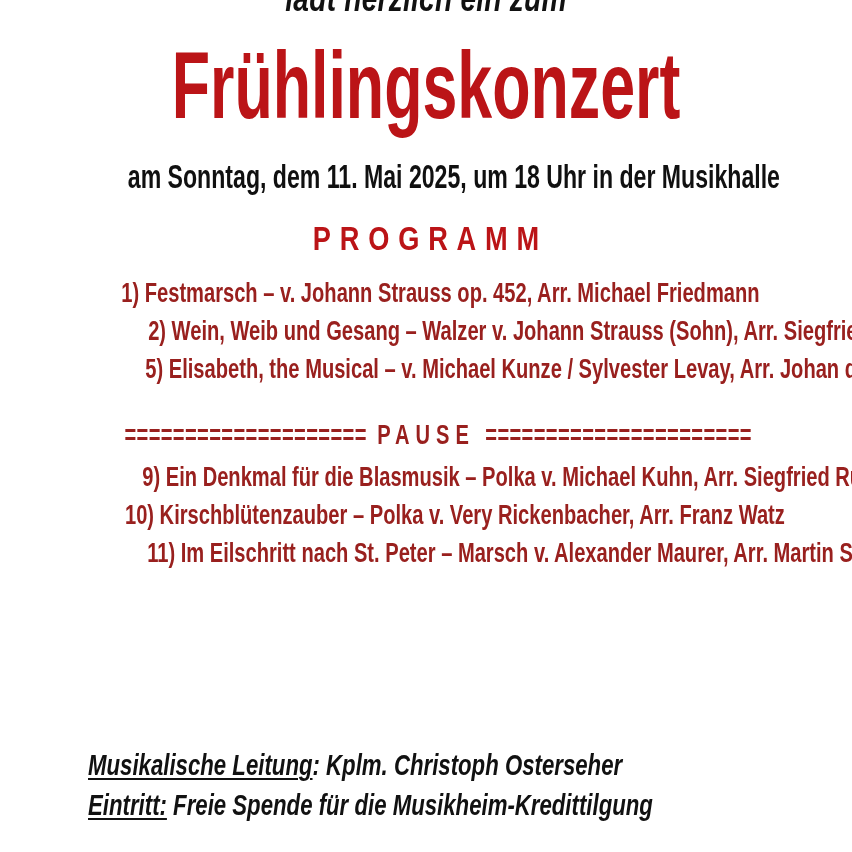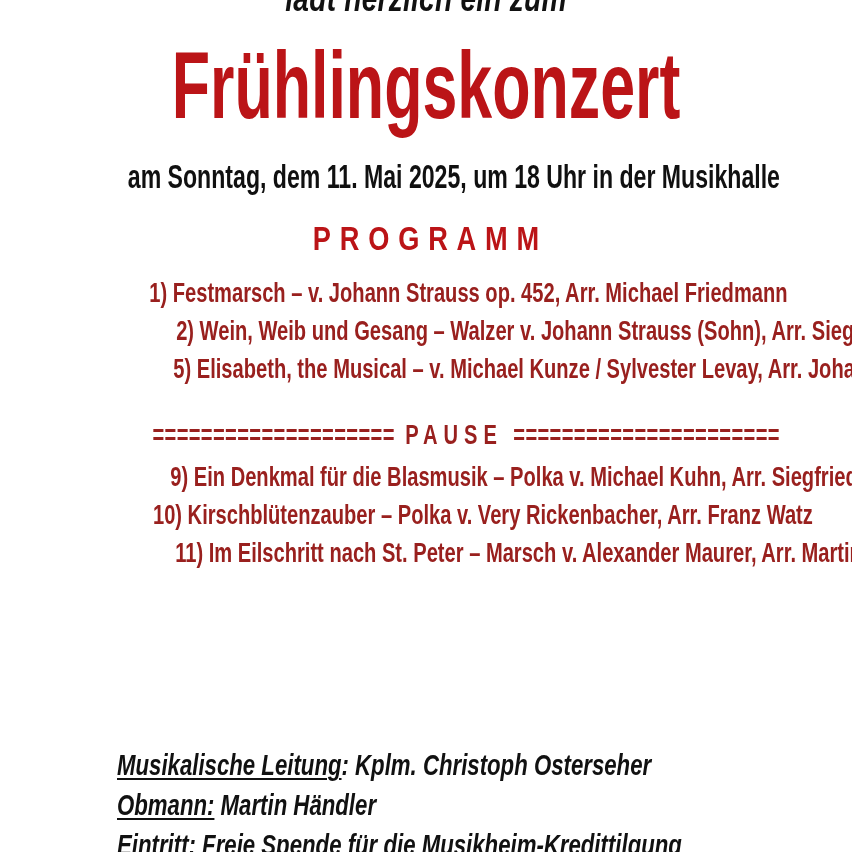--- a/index.html
+++ b/index.html
@@ -95,23 +95,22 @@
     text-indent: 11px;
     transform: scaleX(0.80);
     transform-origin: 50% 50%;
     white-space: nowrap;
   }
 
   
   .program-list {
     position: absolute;
     top: 278px;
-    left: 0;
+    left: 12px;
     width: 692px;
-    padding-left: 40px;
   }
   .program-row {
     height: 38px;
     width: 852px;
     display: block;
     text-align: center;
   }
   .program-item {
     display: inline-block;
     font-family: "Liberation Sans", sans-serif;
@@ -155,21 +154,21 @@
   .credits {
     position: absolute;
     top: 748px;
     left: 0;
     width: 852px;
   }
   .credit-row {
     height: 40px;
     width: 773px;
     display: block;
-    padding-left: 117px;
+    padding-left: 88px;
     box-sizing: border-box;
   }
   .credit-text {
     display: inline-block;
     font-family: "Liberation Sans", sans-serif;
     font-size: 30px;
     font-weight: 700;
     font-style: italic;
     line-height: 33px;
     color: #111111;
@@ -224,20 +223,17 @@
       <span class="program-item">11) Im Eilschritt nach St. Peter – Marsch v. Alexander Maurer, Arr. Martin Scharnagl</span>
     </div>
 
   </div>
 
   <div class="credits">
     <div class="credit-row">
       <span class="credit-text"><span class="credit-label">Musikalische Leitung</span><span>: Kplm. Christoph Osterseher</span></span>
     </div>
     <div class="credit-row">
-      <span class="credit-text"><span class="credit-label">Obmann:</span><span> Martin Händler</span></span>
-    </div>
-    <div class="credit-row">
       <span class="credit-text"><span class="credit-label">Eintritt:</span><span> Freie Spende für die Musikheim-Kredittilgung</span></span>
     </div>
   </div>
 
 </div>
 
 </body></html>

